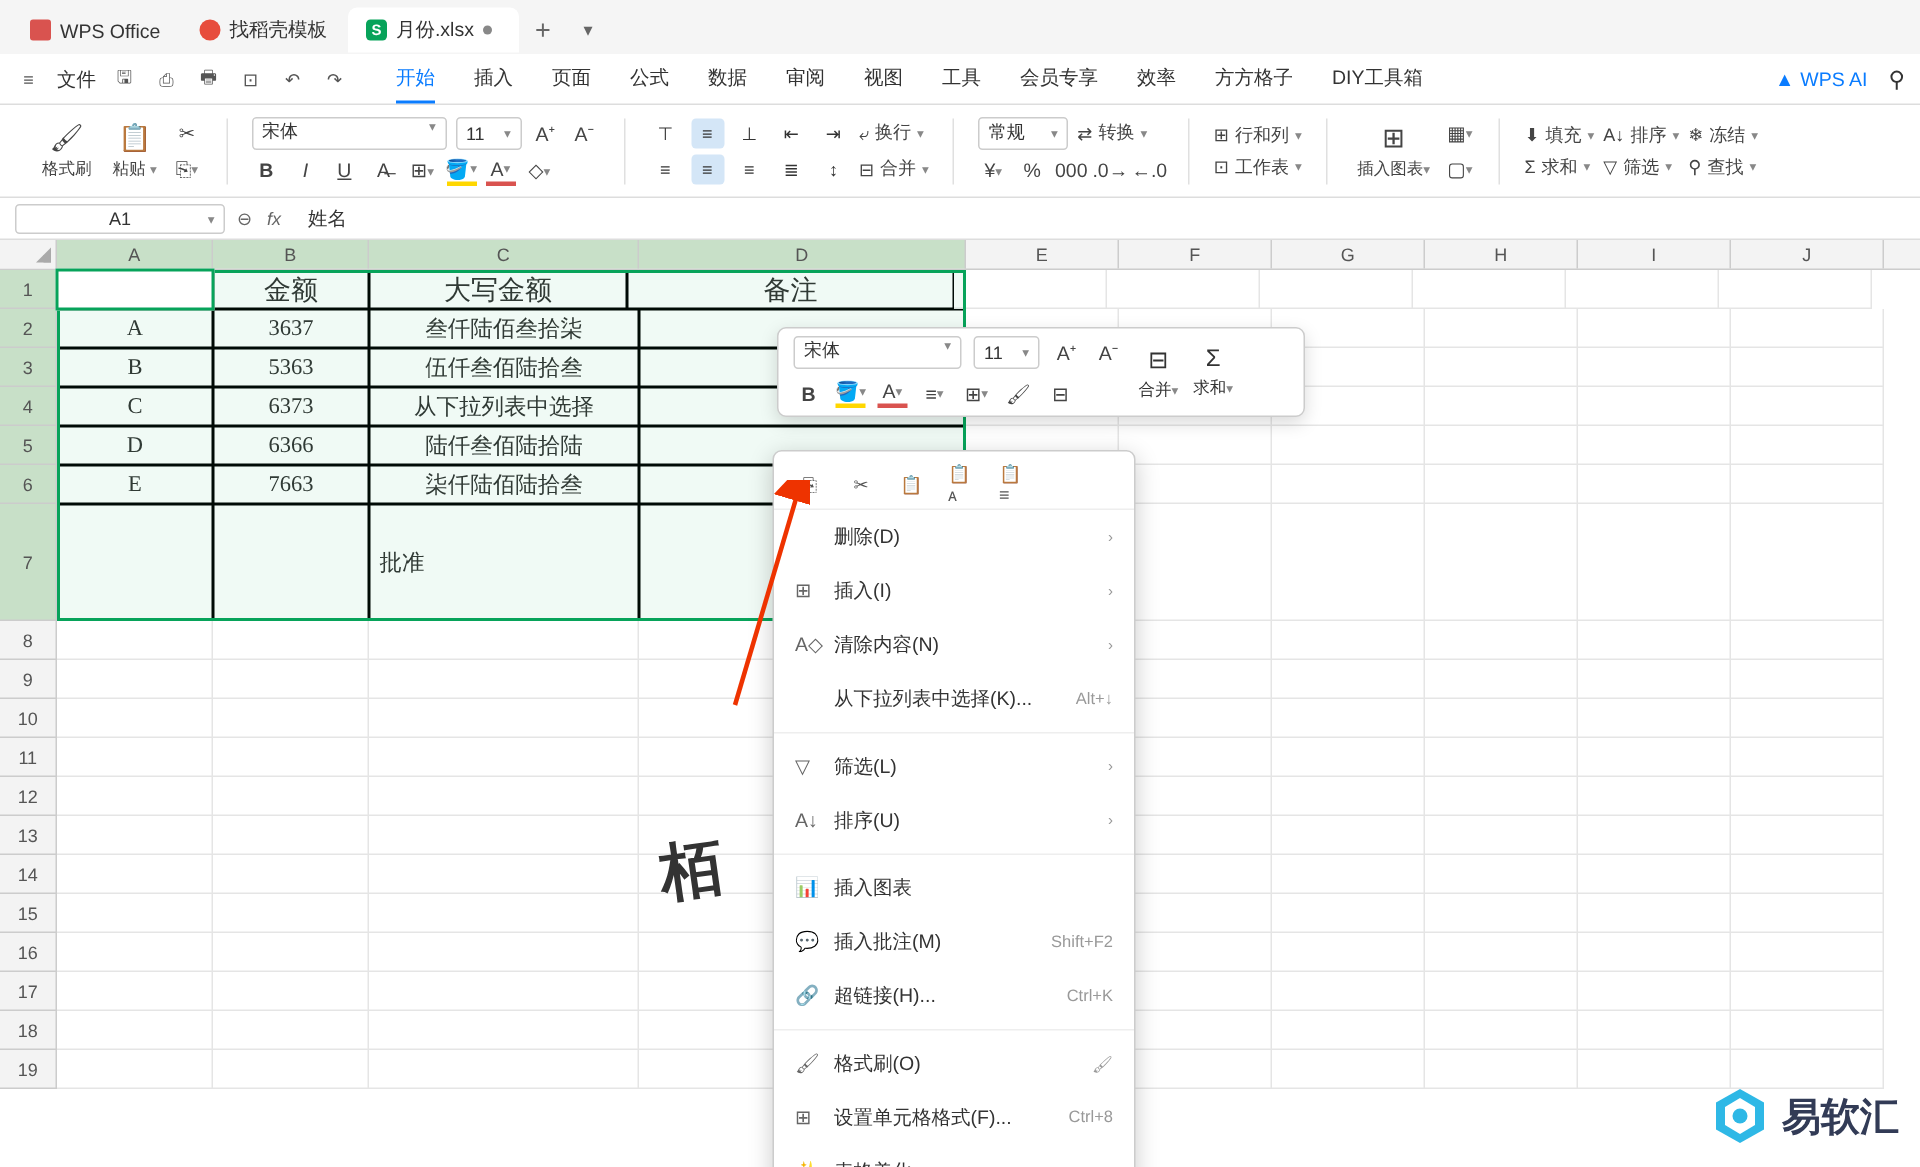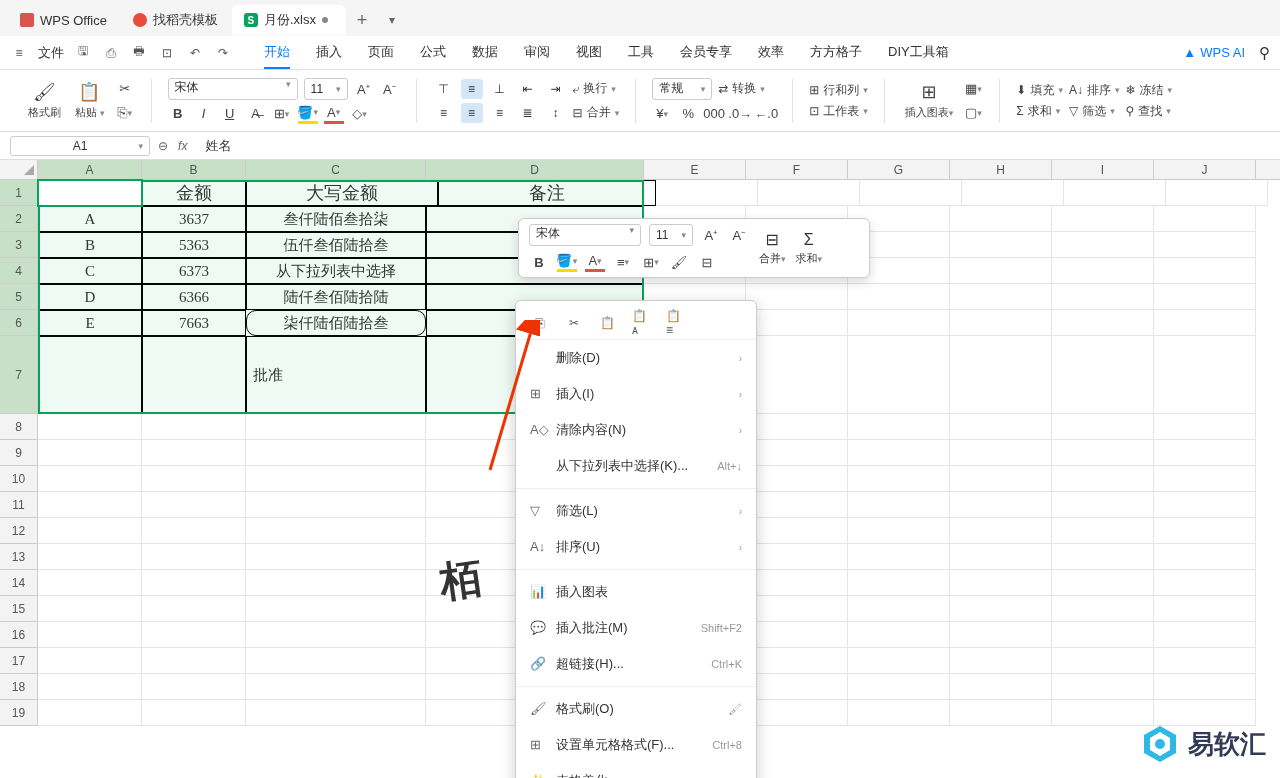--- a/index.html
+++ b/index.html
@@ -308,21 +308,21 @@
       <div class="row-h">15</div>
       <div class="row-h">16</div>
       <div class="row-h">17</div>
       <div class="row-h">18</div>
       <div class="row-h">19</div>
     </div>
     <div class="cells" id="cells-grid">
         <div class="cell-row">
           <div class="cell data-cell header-cell" style="width: 104px;">姓名</div>
           <div class="cell data-cell header-cell" style="width: 104px;">金额</div>
-          <div class="cell data-cell header-cell" style="width: 192px;">大写金额</div>
+          <div class="cell data-cell header-cell" style="width: 172px;">大写金额</div>
           <div class="cell data-cell header-cell" style="width: 218px;">备注</div>
           <div class="cell" style="width: 102px;"></div>
           <div class="cell" style="width: 102px;"></div>
           <div class="cell" style="width: 102px;"></div>
           <div class="cell" style="width: 102px;"></div>
           <div class="cell" style="width: 102px;"></div>
           <div class="cell" style="width: 102px;"></div>
         </div>
         <div class="cell-row">
           <div class="cell data-cell" style="width: 104px;">A</div>
@@ -368,21 +368,21 @@
           <div class="cell" style="width: 102px;"></div>
           <div class="cell" style="width: 102px;"></div>
           <div class="cell" style="width: 102px;"></div>
           <div class="cell" style="width: 102px;"></div>
           <div class="cell" style="width: 102px;"></div>
           <div class="cell" style="width: 102px;"></div>
         </div>
         <div class="cell-row">
           <div class="cell data-cell" style="width: 104px;">E</div>
           <div class="cell data-cell" style="width: 104px;">7663</div>
-          <div class="cell data-cell" style="width: 180px; border-radius: 10px;">柒仟陆佰陆拾叁</div>
+          <div class="cell data-cell" style="width: 180px;">柒仟陆佰陆拾叁</div>
           <div class="cell data-cell" style="width: 218px;"></div>
           <div class="cell" style="width: 102px;"></div>
           <div class="cell" style="width: 102px;"></div>
           <div class="cell" style="width: 102px;"></div>
           <div class="cell" style="width: 102px;"></div>
           <div class="cell" style="width: 102px;"></div>
           <div class="cell" style="width: 102px;"></div>
         </div>
         <div class="cell-row" style="height: 78px;">
           <div class="cell data-cell" style="width: 104px;"></div>

